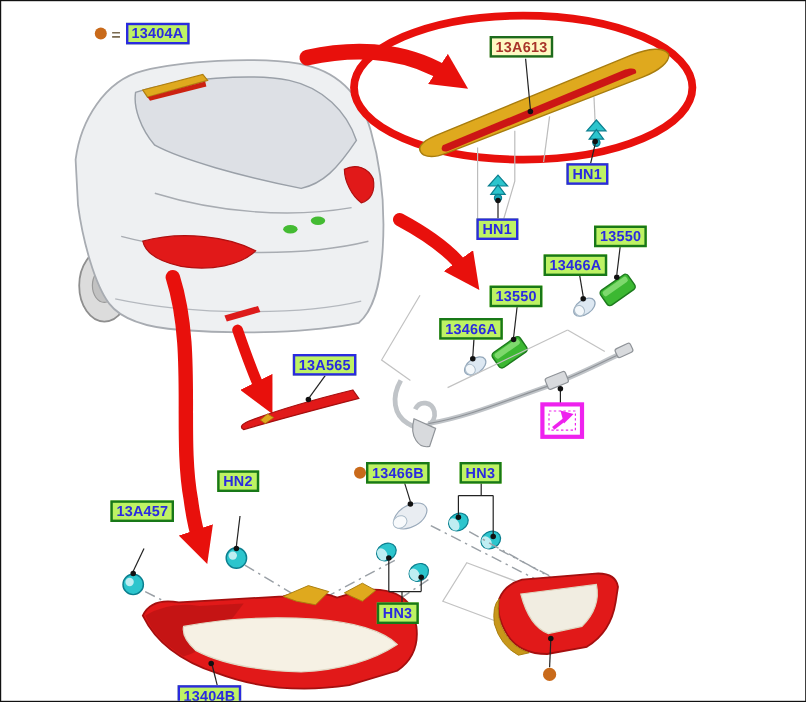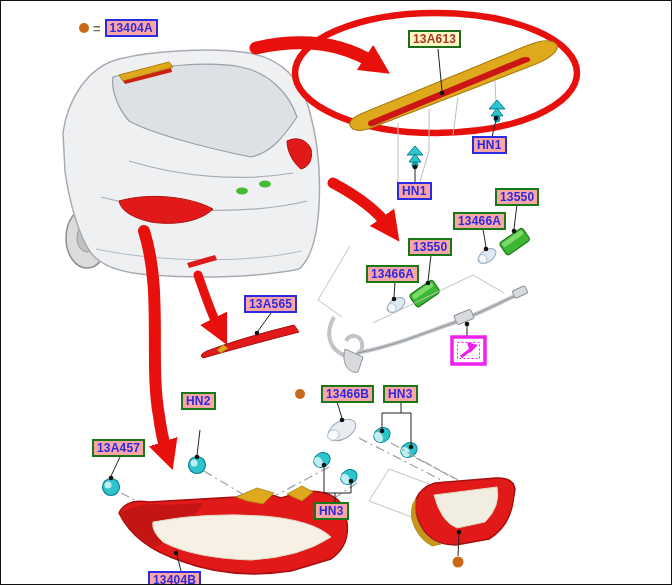--- a/index.html
+++ b/index.html
@@ -6,33 +6,33 @@
   #stage{
     position:relative;width:670px;height:583px;background:#ffffff;
     border:1px solid #111;overflow:hidden;
     font-family:"Liberation Sans",sans-serif;
   }
   #art{position:absolute;left:0;top:0;}
   .plabel{
     position:absolute;
     font:bold 12px/14px "Liberation Sans",sans-serif;
     letter-spacing:.2px;
-    color:#2a2ae0;background:#fca5a5;
+    color:#2a2ae0;background:#bef264;
     border:2px solid #2a2ae0;
     padding:0 3px;white-space:nowrap;z-index:5;
   }
   .b-green{border-color:#187818;}
   .hl{background:#fef9c3;border-color:#1d6b1d;color:#a8342a;}
   .bullet{
     display:inline-block;width:10px;height:10px;border-radius:50%;
     background:#c96a1a;vertical-align:middle;
   }
   .legend{position:absolute;left:78px;top:18px;z-index:5;display:flex;align-items:center;gap:4px;}
   .legend .eq{font:bold 13px "Liberation Sans",sans-serif;color:#7a6a50;}
-  .wrap-bullet{position:absolute;z-index:5;display:flex;align-items:center;gap:16px;}
+  .wrap-bullet{position:absolute;z-index:5;display:flex;align-items:center;gap:0;}
 </style>
 </head>
 <body>
 
 <div id="stage">
 
 <svg id="art" width="670" height="583" viewBox="0 0 670 583">
   <defs>
     <marker id="ah" viewBox="0 0 10 10" refX="4" refY="5" markerWidth="30" markerHeight="30" orient="auto" markerUnits="userSpaceOnUse">
       <path d="M0,0 L10,5 L0,10 z" fill="#e8100c"></path>
@@ -258,18 +258,18 @@
 
 <div class="plabel" style="left:243px;top:294px">13A565</div>
 
 <div class="wrap-bullet" style="left:294px;top:384px">
   <span class="bullet"></span>
   <span class="plabel b-green" style="position:static">13466B</span>
 </div>
 
 <div class="plabel b-green" style="left:382px;top:384px">HN3</div>
 <div class="plabel b-green" style="left:180px;top:391px">HN2</div>
-<div class="plabel b-green" style="left:91px;top:438px">13A457</div>
+<div class="plabel b-green" style="left:91px;top:416px">13A457</div>
 <div class="plabel b-green" style="left:313px;top:501px">HN3</div>
 
 <div class="plabel" style="left:147px;top:570px">13404B</div>
 
 </div>
 
 </body></html>

